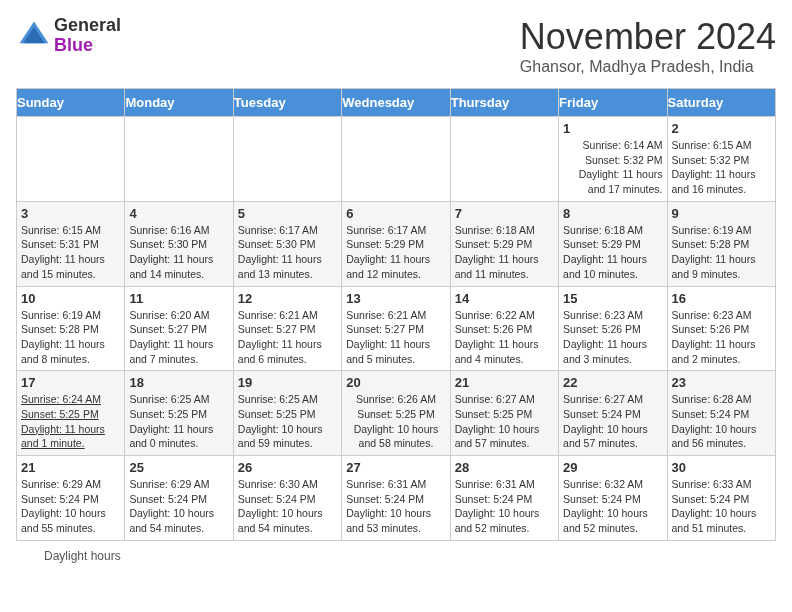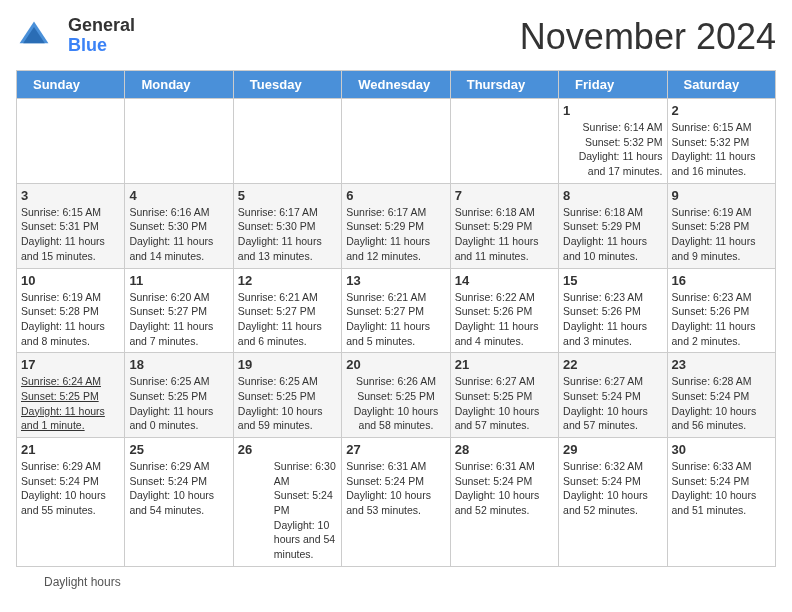--- a/index.html
+++ b/index.html
@@ -12,36 +12,36 @@
     }
     .header {
       display: flex;
       justify-content: space-between;
       align-items: flex-start;
       margin-bottom: 12px;
     }
     .logo {
       display: flex;
       align-items: center;
-      gap: 16px;
+      gap: 2px;
     }
     .logo-text {
       display: flex;
       flex-direction: column;
       line-height: 1.1;
     }
     .logo-general {
       font-size: 18px;
       font-weight: bold;
       color: #333;
     }
     .logo-blue {
       font-size: 18px;
       font-weight: bold;
-      color: #3b82f6;
+      color: #a21caf;
     }
     .logo-icon {
       width: 36px;
       height: 36px;
     }
     .title-block {
       text-align: left;
     }
     .month-title {
       font-size: 36px;
@@ -53,21 +53,21 @@
       color: #555;
     }
     .calendar {
       width: 100%;
       border-collapse: collapse;
       font-size: 11px;
     }
     .calendar th {
       background-color: #4a90d9;
       color: #fff;
-      padding: 6px 16px;
+      padding: 6px 0;
       text-align: left;
       font-size: 13px;
       font-weight: bold;
       border: 1px solid #ccc;
     }
     .calendar td {
       border: 1px solid #ccc;
       vertical-align: top;
       padding: 4px;
       width: 14.28%;
@@ -108,20 +108,21 @@
       <polygon points="20,4 36,28 4,28" fill="#4a90d9"></polygon>
       <polygon points="20,10 32,28 8,28" fill="#2a6db5"></polygon>
     </svg>
     <div class="logo-text">
       <span class="logo-general">General</span>
       <span class="logo-blue">Blue</span>
     </div>
   </div>
   <div class="title-block">
     <div class="month-title">November 2024</div>
+    <div class="location">Ghansor, Madhya Pradesh, India</div>
   </div>
 </div>
 
 <table class="calendar">
   <thead>
     <tr>
     <th>Sunday</th>
         <th>Monday</th>
         <th>Tuesday</th>
         <th>Wednesday</th>
@@ -290,21 +291,21 @@
 Daylight: 10 hours and 55 minutes.</div>
         </td>
         <td>
           <span class="day-number">25</span>
           <div class="day-info" style="white-space: pre-line;">Sunrise: 6:29 AM
 Sunset: 5:24 PM
 Daylight: 10 hours and 54 minutes.</div>
         </td>
         <td>
           <span class="day-number">26</span>
-          <div class="day-info" style="white-space: pre-line; margin-left: 36px;">Sunrise: 6:30 AM
+          <div class="day-info" style="white-space: pre-line;">Sunrise: 6:30 AM
 Sunset: 5:24 PM
 Daylight: 10 hours and 54 minutes.</div>
         </td>
         <td>
           <span class="day-number">27</span>
           <div class="day-info" style="white-space: pre-line;">Sunrise: 6:31 AM
 Sunset: 5:24 PM
 Daylight: 10 hours and 53 minutes.</div>
         </td>
         <td>

